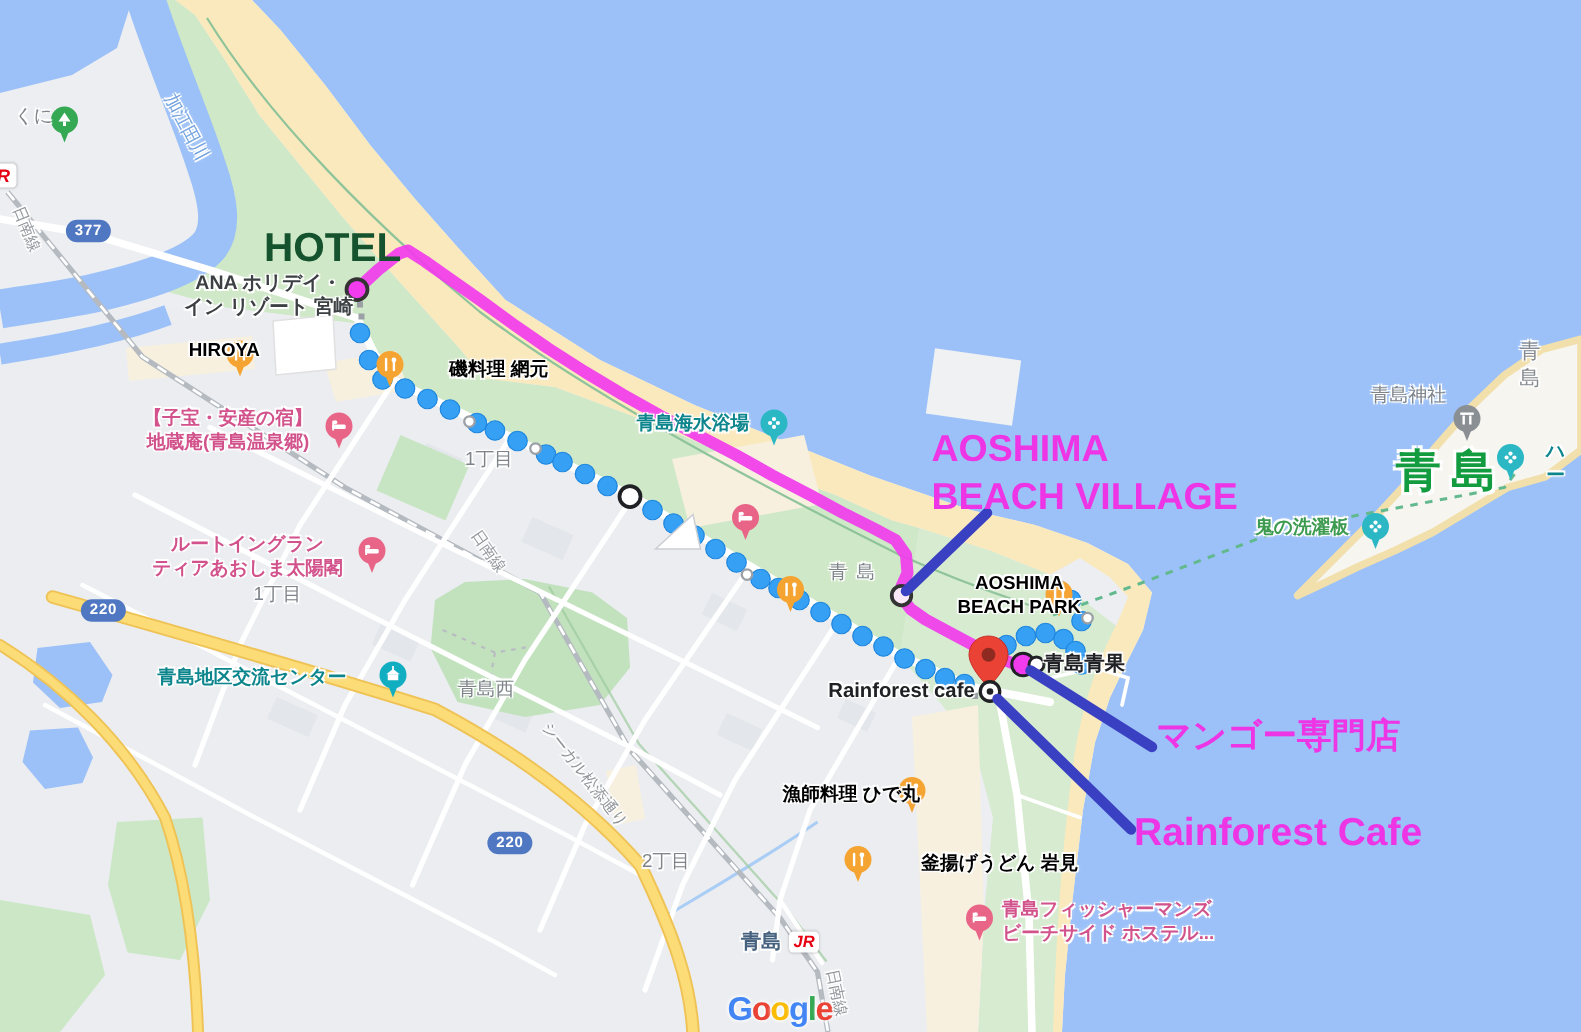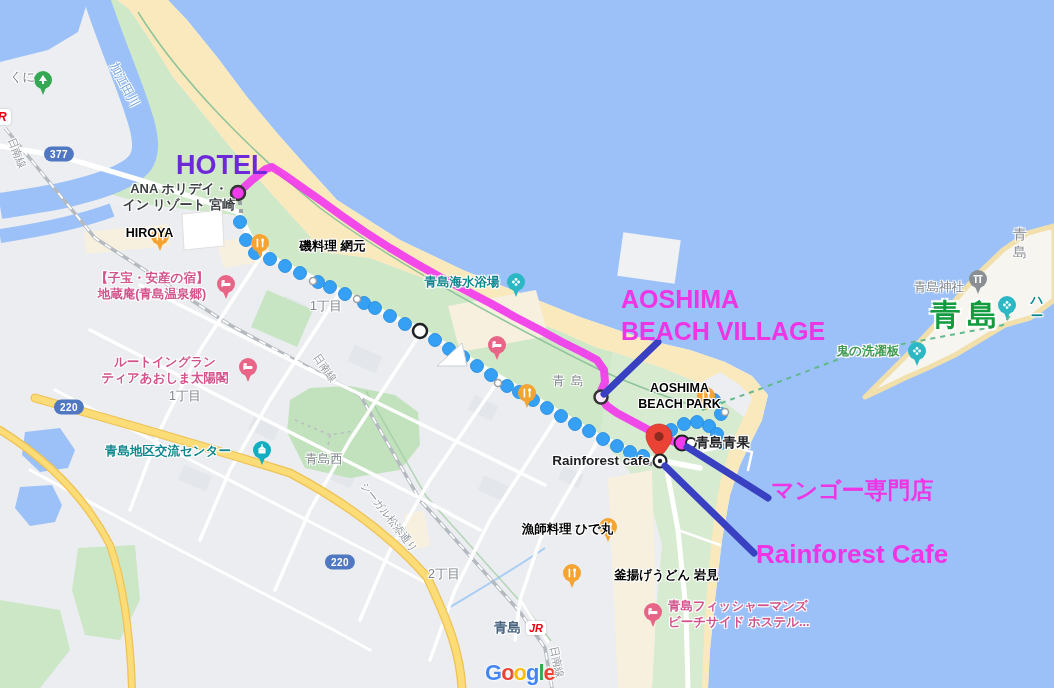--- a/index.html
+++ b/index.html
@@ -359,25 +359,25 @@
       <div class="lbl st-district" style="left: 324px; top: 460px;">青島西</div>
       <div class="lbl st-road" style="left: 389px; top: 517px; transform: translate(-50%, -50%) rotate(52deg);">シーガル松添通り</div>
       <div class="lbl st-road" style="left: 325px; top: 368px; transform: translate(-50%, -50%) rotate(55deg);">日南線</div>
       <div class="lbl st-district" style="left: 444px; top: 575px;">2丁目</div>
       <div class="lbl st-poi-orange" style="left: 544px; top: 530px;">漁師料理 ひで丸</div>
       <div class="lbl st-poi-orange" style="left: 643px; top: 576px;">釜揚げうどん 岩見</div>
       <div class="lbl st-poi-pink tl" style="left: 668px; top: 599px;">青島フィッシャーマンズ
 ビーチサイド ホステル...</div>
       <div class="lbl st-road" style="left: 557px; top: 662px; transform: translate(-50%, -50%) rotate(78deg);">日南線</div>
       <div class="lbl st-island" style="left: 1020px; top: 243px;">青島</div>
-      <div class="lbl st-district" style="left: 939px; top: 288px;">青島神社</div>
+      <div class="lbl st-district" style="left: 939px; top: 264px;">青島神社</div>
       <div class="lbl st-green-big" style="left: 964px; top: 315px;">青島</div>
       <div class="lbl st-poi-teal" style="left: 1037px; top: 309px;">ハー</div>
       <div class="lbl st-nature" style="left: 868px; top: 352px;">鬼の洗濯板</div>
-      <div class="annotation" style="left: 176px; top: 148px; font-size: 27px; color: #6d28d9;">HOTEL</div>
+      <div class="annotation" style="left: 176px; top: 148px; font-size: 27px; color: #14532d;">HOTEL</div>
       <div class="annotation" style="left: 621px; top: 284px; font-size: 25px; color: rgb(238, 53, 229);">AOSHIMA
 BEACH VILLAGE</div>
       <div class="annotation" style="left: 771px; top: 476px; font-size: 23px; color: rgb(238, 53, 229);">マンゴー専門店</div>
       <div class="annotation" style="left: 756px; top: 538px; font-size: 26px; color: rgb(238, 53, 229);">Rainforest Cafe</div>
       <div class="route-badge" style="left: 59px; top: 154px;">377</div>
       <div class="route-badge" style="left: 69px; top: 407px;">220</div>
       <div class="route-badge" style="left: 340px; top: 562px;">220</div>
     </div>
 </div>
 

